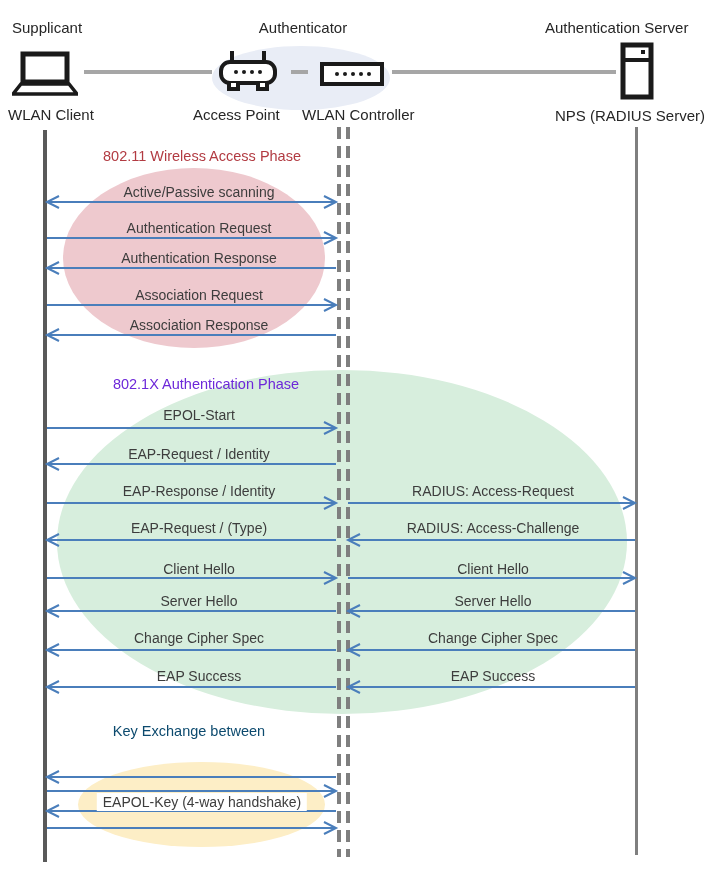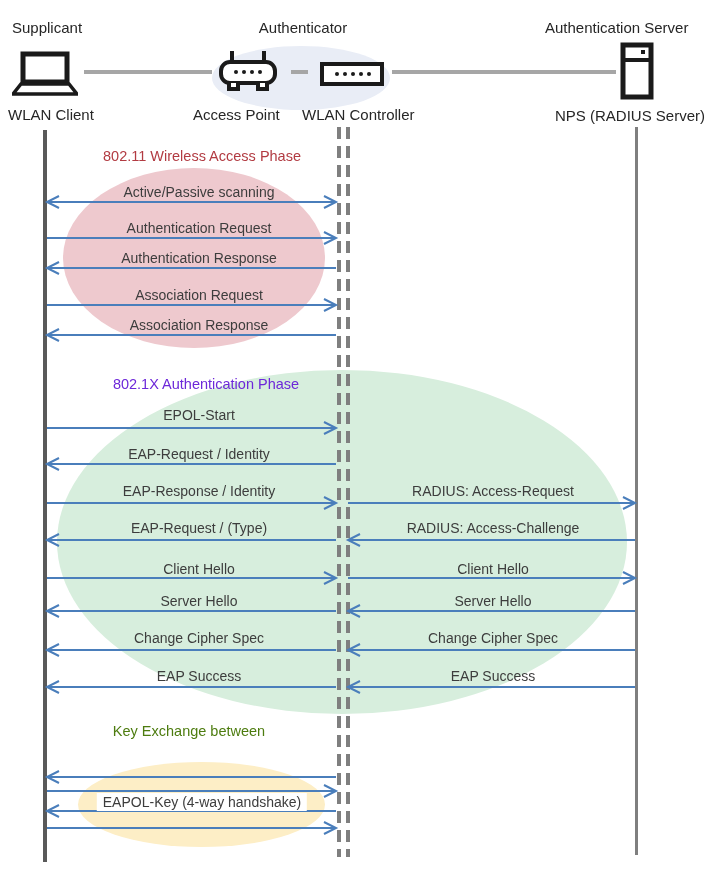--- a/index.html
+++ b/index.html
@@ -74,21 +74,21 @@
   <div class="dashline" style="left:337px;top:127px;height:730px;"></div>
   <div class="dashline" style="left:346px;top:127px;height:730px;"></div>
   <div class="lifeline" style="left:635px;top:127px;width:3px;height:728px;background:#7f7f7f;"></div>
 
   <div class="ellipse" style="left: 63px; top: 168px; width: 262px; height: 180px; background: rgb(238, 201, 206);"></div>
   <div class="ellipse" style="left: 57px; top: 370px; width: 570px; height: 344px; background: rgb(215, 238, 221);"></div>
   <div class="ellipse" style="left: 78px; top: 762px; width: 247px; height: 85px; background: rgb(253, 238, 198);"></div>
 
   <div class="phase-title" style="left: 202px; top: 147px; color: rgb(178, 59, 66);">802.11 Wireless Access Phase</div>
   <div class="phase-title" style="left: 206px; top: 375px; color: #6d28d9;">802.1X Authentication Phase</div>
-  <div class="phase-title" style="left: 189px; top: 722px; color: #4d7c0f;">
+  <div class="phase-title" style="left: 189px; top: 722px; color: #0c4a6e;">
     <span style="display:block;">Key Exchange between</span>
   </div>
 
   <div id="messages-layer">
       <svg width="293" height="16" style="position: absolute; left: 45px; top: 194px; overflow: visible; z-index: 3;">
         <line x1="2" y1="8" x2="291" y2="8" stroke="#4a7ebb" stroke-width="2"></line>
         <polyline points="279,2 291,8 279,14" fill="none" stroke="#4a7ebb" stroke-width="2"></polyline>
         <polyline points="14,2 2,8 14,14" fill="none" stroke="#4a7ebb" stroke-width="2"></polyline>
       </svg>
       <div class="msg-label" style="left: 199px; top: 183px;">Active/Passive scanning</div>

